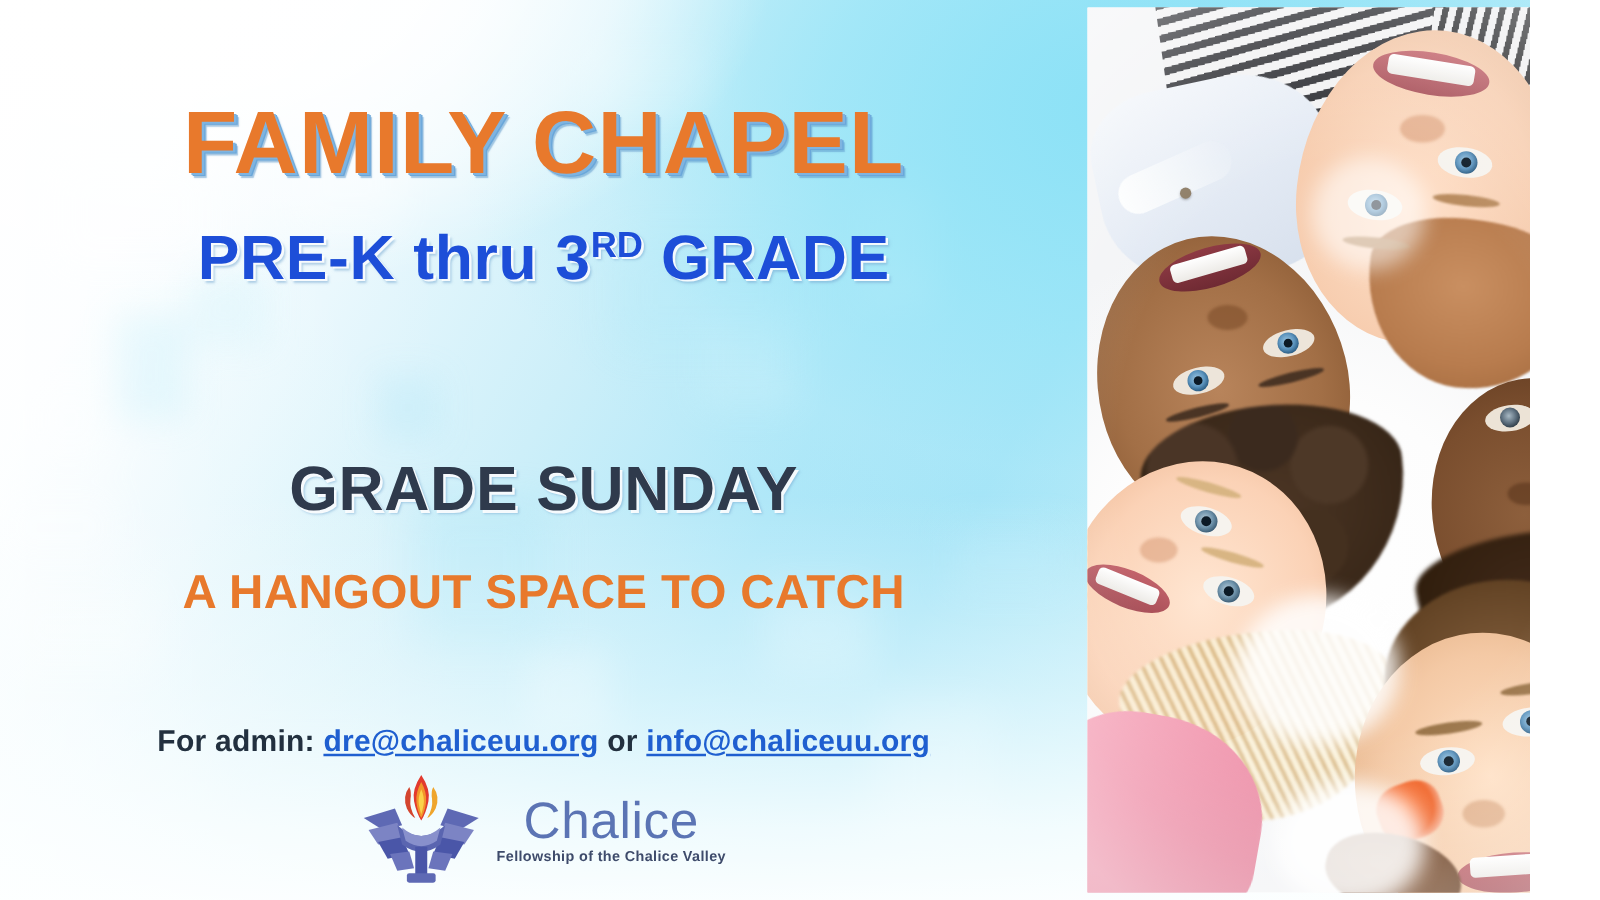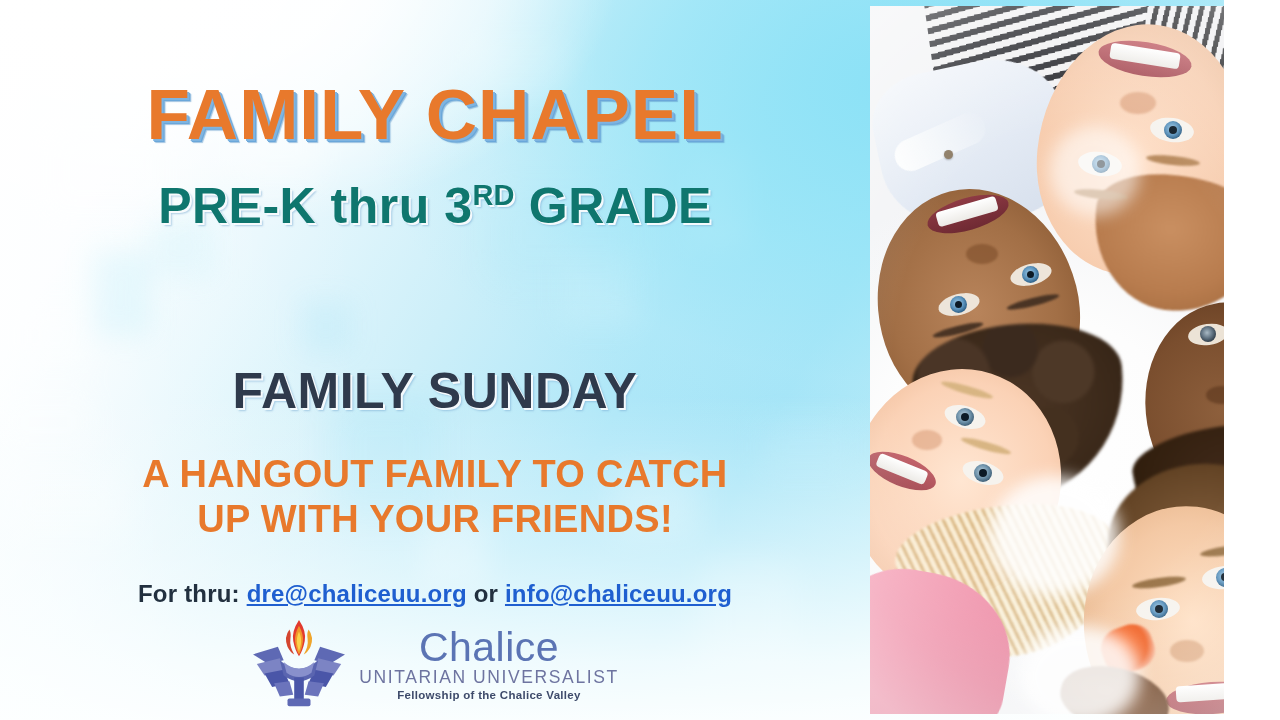--- a/index.html
+++ b/index.html
@@ -135,21 +135,21 @@
        4px 4px 1px rgba(90,150,200,0.55);
     white-space: nowrap;
   }
 
   .line-grade {
     position: absolute;
     left: 0; right: 0;
     top: 177px;
     font-size: 50px;
     font-weight: bold;
-    color: #0f766e;
+    color: #1d4ed8;
     letter-spacing: 0.5px;
     text-shadow:
        2px 2px 0 rgba(255,255,255,0.9),
        3px 3px 2px rgba(120,170,210,0.55);
     white-space: nowrap;
   }
   .line-grade sup {
     font-size: 0.58em;
     vertical-align: super;
     letter-spacing: 0;
@@ -486,29 +486,28 @@
 
   <div class="content">
 
     <div class="title">FAMILY CHAPEL</div>
 
     <div class="line-grade">
       <span>PRE-K thru 3</span><sup>RD</sup><span> GRADE</span>
     </div>
 
 
-    <div class="line-day">FAMILY SUNDAY</div>
+    <div class="line-day">GRADE SUNDAY</div>
 
     <div class="tagline">
-      <span class="tl1">A HANGOUT FAMILY TO CATCH</span>
-      <span class="tl2">UP WITH YOUR FRIENDS!</span>
+      <span class="tl1">A HANGOUT SPACE TO CATCH</span>
     </div>
 
     <div class="contact">
-      <span>For thru: </span><a href="#">dre@chaliceuu.org</a><span> or </span><a href="#">info@chaliceuu.org</a>
+      <span>For admin: </span><a href="#">dre@chaliceuu.org</a><span> or </span><a href="#">info@chaliceuu.org</a>
     </div>
 
     <div class="logo">
 
       <svg class="logo-mark" viewBox="0 0 100 96">
 
         <path d="M2 38 L28 30 L34 44 L18 48 Z" fill="#5E69B4"></path>
         <path d="M6 48 L30 42 L36 56 L14 60 Z" fill="#7C84C4"></path>
         <path d="M14 58 L34 54 L40 68 L22 72 Z" fill="#4A56A8"></path>
         <path d="M24 68 L40 66 L44 80 L30 82 Z" fill="#6B74BC"></path>
@@ -526,21 +525,20 @@
 
         <path d="M50 2 Q42 14 44 24 Q46 34 50 40 Q54 34 56 24 Q58 14 50 2 Z" fill="#E23A2E"></path>
         <path d="M50 8 Q45 17 46 25 Q47 33 50 38 Q53 33 54 25 Q55 17 50 8 Z" fill="#F2952B"></path>
         <path d="M50 14 Q47 21 48 27 Q49 32 50 35 Q51 32 52 27 Q53 21 50 14 Z" fill="#FBD24A"></path>
         <path d="M60 12 Q66 20 62 30 Q59 36 55 38 Q60 30 59 22 Q58 16 60 12 Z" fill="#EFA52C"></path>
         <path d="M40 12 Q34 20 38 30 Q41 36 45 38 Q40 30 41 22 Q42 16 40 12 Z" fill="#D4452F"></path>
       </svg>
 
       <div class="logo-words">
         <span class="logo-chalice">Chalice</span>
-        <span class="logo-uu">UNITARIAN UNIVERSALIST</span>
         <span class="logo-fellow">Fellowship of the Chalice Valley</span>
       </div>
     </div>
   </div>
 
   <div class="photo">
     <div class="photo-inner">
       <div class="ph-bg"></div>
 
       <div class="stripes-a"></div>

